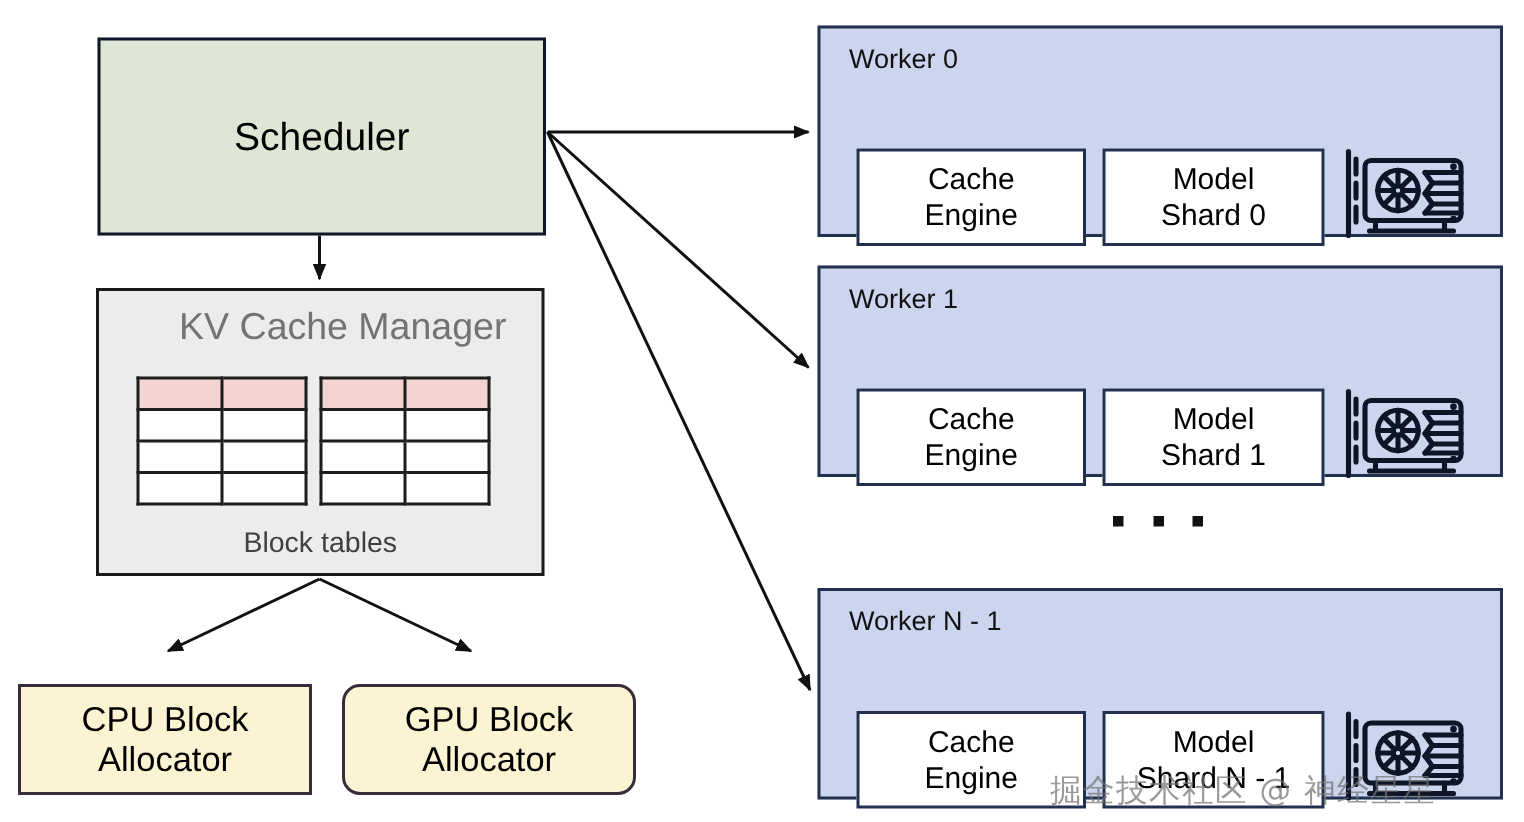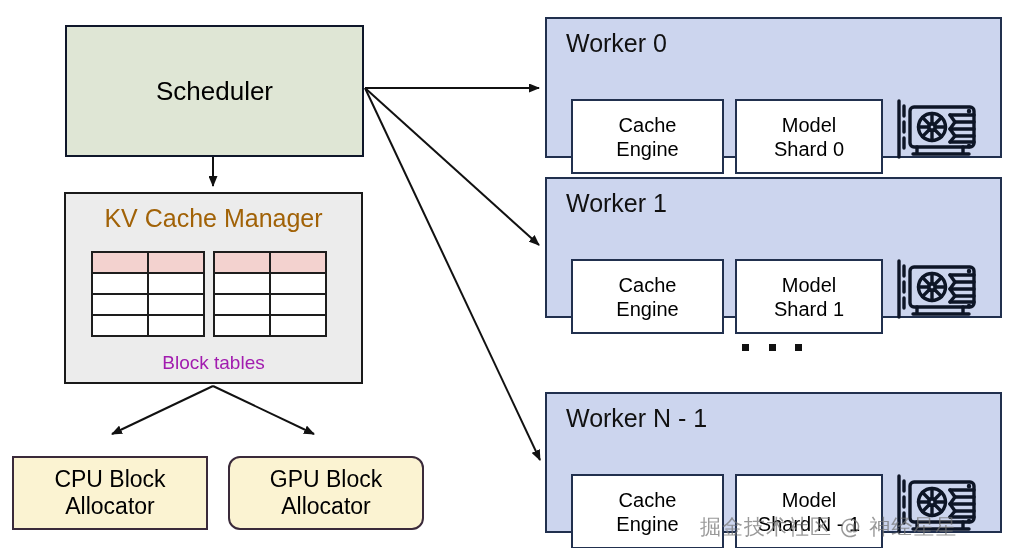--- a/index.html
+++ b/index.html
@@ -51,29 +51,30 @@
     background: #ececec;
     border: 2px solid #1a1a1a;
     display: block;
   }
   .kv-title {
     position: absolute;
     left: 0; top: 10px;
     width: 100%;
     text-align: center;
     font-size: 25px;
-    color: #a16207;
+    color: #737373;
+    padding-left: 15px;
   }
   .kv-caption {
     position: absolute;
     left: 0; bottom: 8px;
     width: 100%;
     text-align: center;
     font-size: 19px;
-    color: #a21caf;
+    color: #404040;
   }
   .btable {
     position: absolute;
     border-collapse: collapse;
     table-layout: fixed;
   }
   .btable td {
     border: 2px solid #1d1d1d;
     width: 54px;
     height: 19px;
@@ -106,28 +107,28 @@
     background: #ccd5ee;
     border: 2px solid #21304e;
   }
   .worker.w0  { top: 17px;  height: 141px; }
   .worker.w1  { top: 177px; height: 141px; }
   .worker.wn  { top: 392px; height: 141px; padding-left: 48px; }
 
   .worker-title {
     position: absolute;
     left: 19px; top: 10px;
-    font-size: 25px;
+    font-size: 18px;
     color: #111;
   }
   .subbox {
     position: absolute;
     box-sizing: border-box;
     top: 80px;
-    height: 75px;
+    height: 65px;
     background: #ffffff;
     border: 2px solid #21304e;
     display: flex;
     align-items: center;
     justify-content: center;
     text-align: center;
     font-size: 20px;
     line-height: 1.2;
     color: #000;
   }

